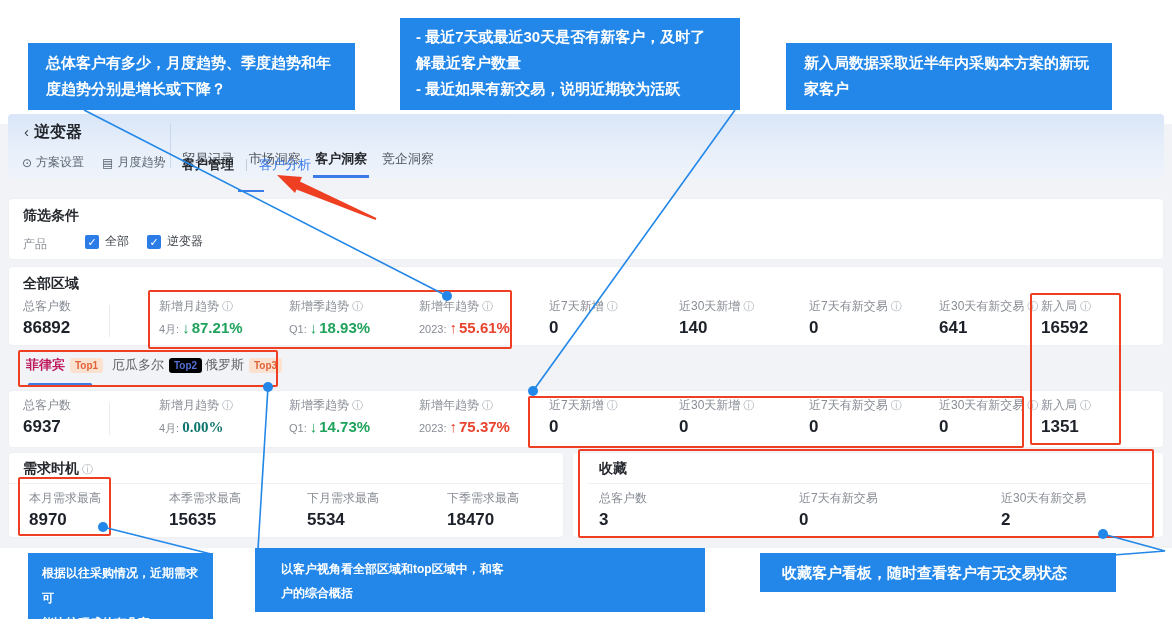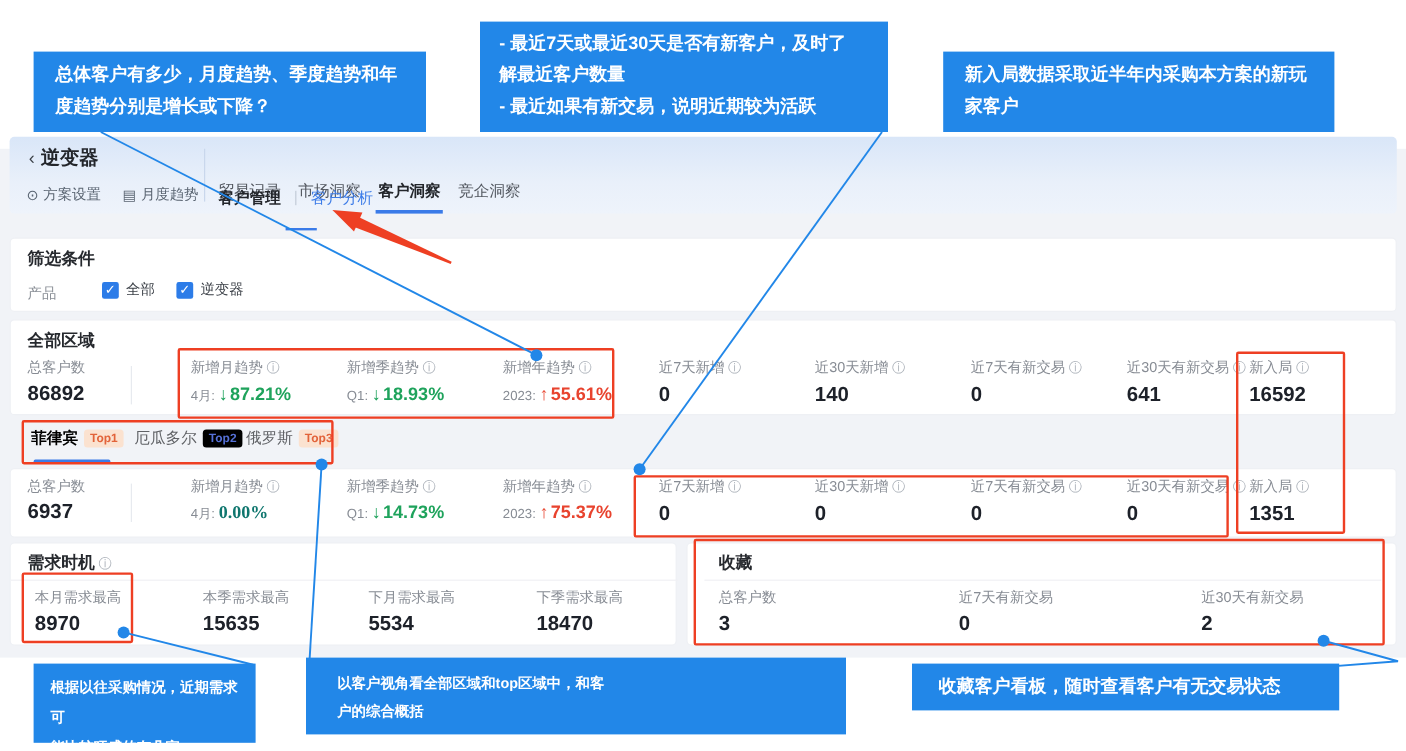--- a/index.html
+++ b/index.html
@@ -39,21 +39,21 @@
   .stab-sep{width:1px;height:12px;background:#c2cbd8;margin:0 10px;}
   .stab-underline{position:absolute;left:238px;top:190px;width:26px;height:2px;background:#3b7be8;z-index:3;}
 
   
   .flabel{font-size:12px;color:#8a8f96;}
   .cbgroup{position:absolute;display:flex;align-items:center;gap:6px;font-size:12px;color:#3a3f46;cursor:pointer;}
   .cbox{width:14px;height:14px;border-radius:2px;background:#2c7ce8;color:#fff;font-size:11px;line-height:14px;text-align:center;font-weight:bold;}
 
   
   .rtab{position:absolute;display:flex;align-items:center;gap:5px;font-size:13px;color:#606266;cursor:pointer;z-index:2;}
-  .rtab .nm.on{color:#000000;font-weight:bold;}
+  .rtab .nm.on{color:#be185d;font-weight:bold;}
   .badge{font-size:10px;font-weight:bold;border-radius:3px;padding:1px 5px;line-height:13px;}
   .badge-orange{background:#fbe2d0;color:#e2633a;}
   .badge-blue{background:#000000;color:#5570d6;}
   .rtab-underline{position:absolute;left:28px;top:383px;width:64px;height:3px;border-radius:2px;background:#3b7be8;z-index:2;}
 
   
   .callout{position:absolute;background:#2287e8;color:#fff;font-weight:bold;z-index:60;
     white-space:pre-line;box-sizing:border-box;}
   .c-tl{left:28px;top:43px;width:327px;height:67px;font-size:15px;line-height:26px;padding:7px 18px;}
   .c-tm{left:400px;top:18px;width:340px;height:92px;font-size:15px;line-height:26px;padding:6px 16px;}

